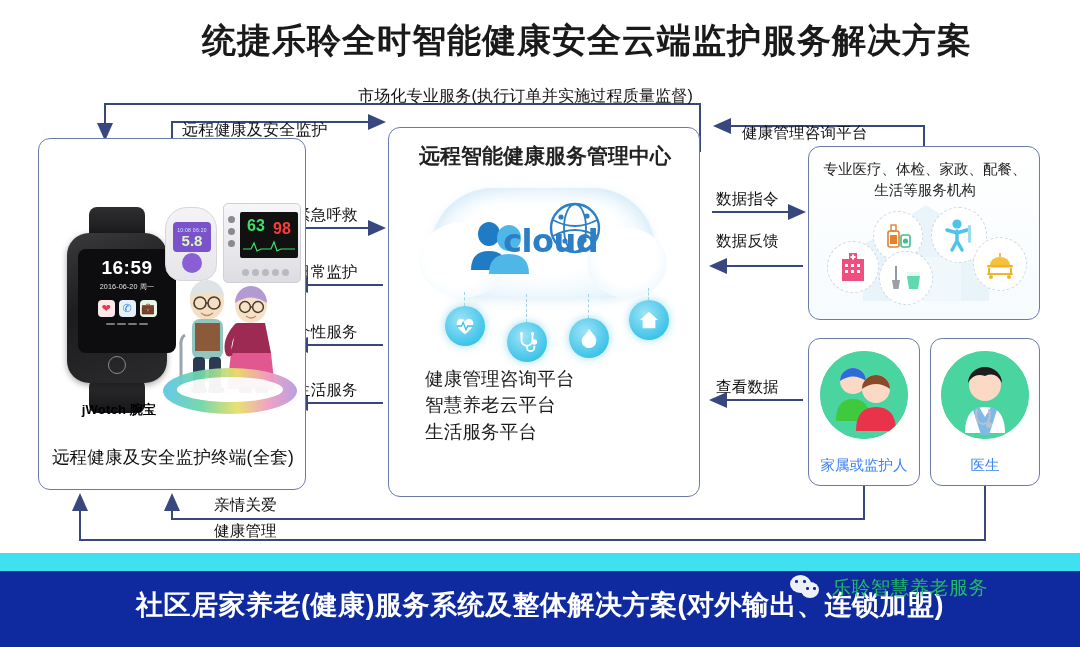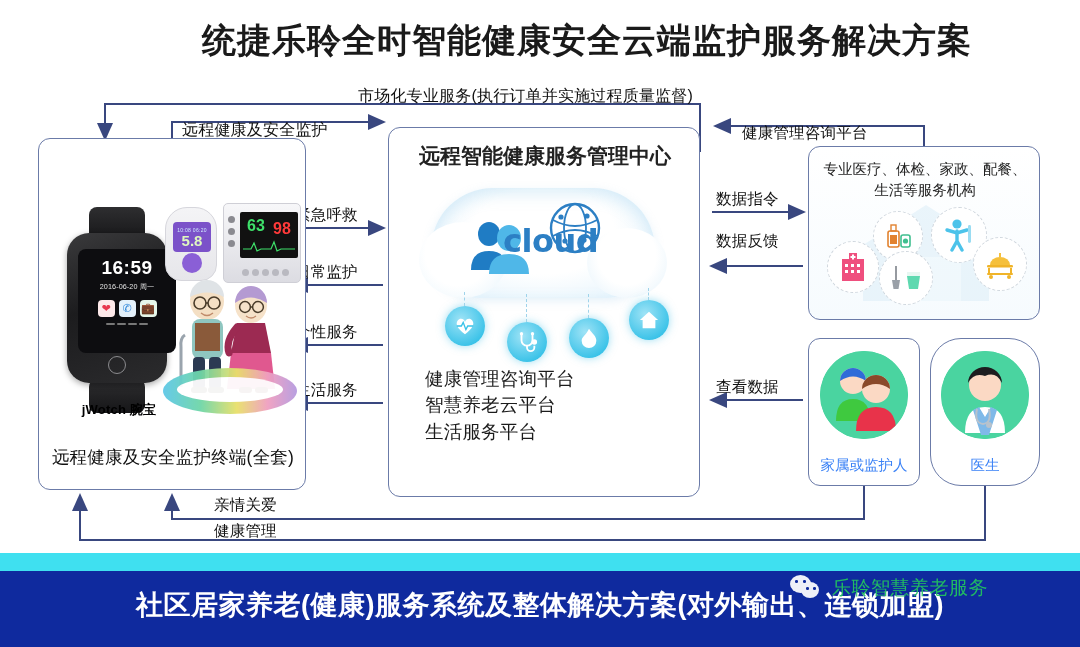--- a/index.html
+++ b/index.html
@@ -171,21 +171,21 @@
   .house-ghost {
     position:absolute; left: 42px; top: 48px; width: 150px; height: 110px;
     opacity:.55;
   }
   .svc-icons { position:absolute; left: 10px; top: 60px; width: 212px; height: 106px; }
   .svc { position:absolute; border-radius:50%; border:1.4px dashed #cfd6dd;
         display:flex; align-items:center; justify-content:center; background:#fff; }
 
   
   #family-box { left: 808px; top: 338px; width: 112px; height: 148px; }
-  #doctor-box { left: 930px; top: 338px; width: 110px; height: 148px; border-radius: 31px; }
+  #doctor-box { left: 930px; top: 338px; width: 110px; height: 148px; }
   .avatar-circle {
     position:absolute; left: 50%; transform: translateX(-50%); top: 12px;
     width: 88px; height: 88px; border-radius: 50%; background: #4ad4a0;
     overflow: hidden;
   }
   .box-caption {
     position:absolute; left:0; bottom: 10px; width:100%; text-align:center;
     font-size: 14.5px; color:#3b82f6; white-space:nowrap;
   }
 

